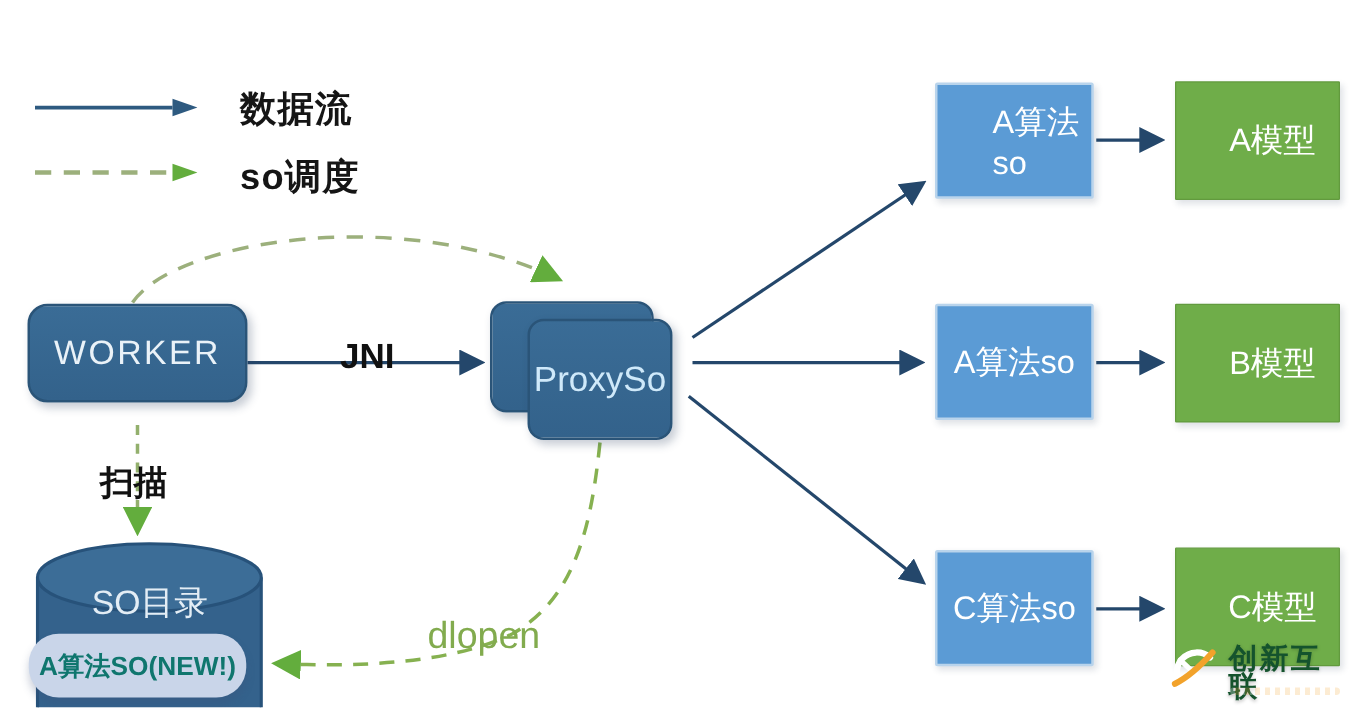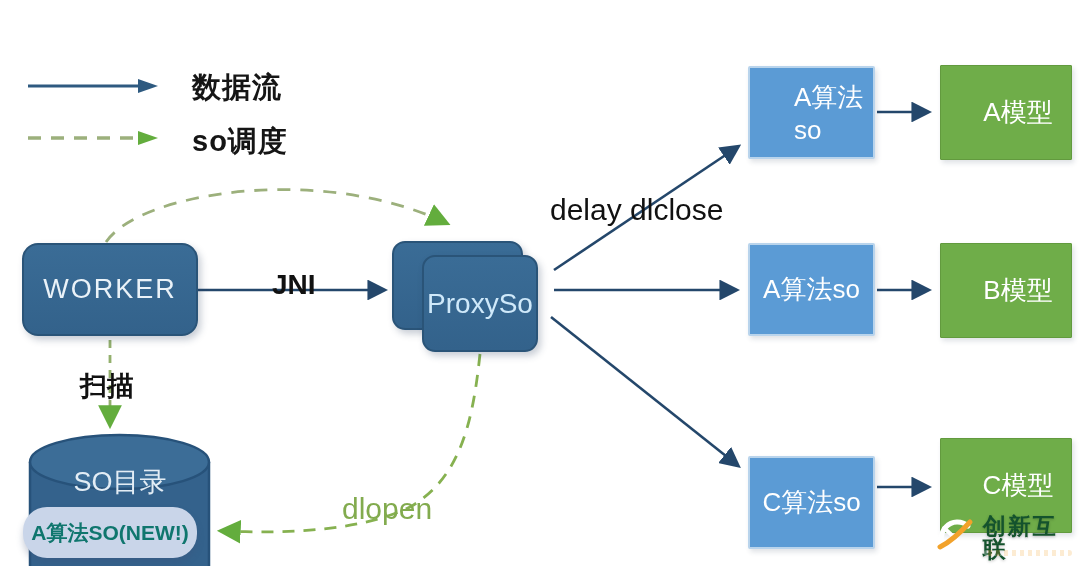--- a/index.html
+++ b/index.html
@@ -16,35 +16,35 @@
   
   .node{
     display:flex;align-items:center;justify-content:center;
     box-sizing:border-box;color:#ffffff;
   }
   .dark{
     background:linear-gradient(180deg,#3a6c96 0%,#33628b 100%);
     border:2px solid #2a5478;border-radius:16px;
     box-shadow:3px 4px 7px rgba(40,60,90,.25);
   }
-  .worker{left:22px;top:243px;width:176px;height:93px;font-size:27px;color:#eaf2f8;letter-spacing:2px;}
+  .worker{left:22px;top:243px;width:176px;height:79px;font-size:27px;color:#eaf2f8;letter-spacing:2px;}
   .proxy-back{left:392px;top:241px;width:131px;height:89px;border-radius:13px;}
   .proxy-front{left:422px;top:255px;width:116px;height:97px;border-radius:13px;font-size:28px;color:#cfe9fa;}
   .algo{
     left:748px;width:127px;height:93px;font-size:26px;
     background:#5b9bd5;border:2px solid #b9d4ec;border-radius:2px;
     box-shadow:2px 3px 5px rgba(40,60,90,.15);
   }
   .model{
     left:940px;width:132px;height:95px;font-size:26px;
     background:#6fad49;border:1px solid #629a3e;border-radius:1px;
     box-shadow:2px 3px 5px rgba(40,60,90,.15);
     padding-left:24px;
   }
-  .algo-a{top:66px;padding-left:44px;} .algo-b{top:243px;} .algo-c{top:456px;}
+  .algo-a{top:66px;padding-left:44px;} .algo-b{top:243px;} .algo-c{top:440px;}
   .model-a{top:65px;} .model-b{top:243px;} .model-c{top:438px;}
 
   
   .so-dir-label{left:32px;top:464px;width:176px;text-align:center;font-size:27px;color:#e3edf5;}
   .pill{
     left:23px;top:507px;width:174px;height:51px;border-radius:24px;
     background:#c9d5e9;display:flex;align-items:center;justify-content:center;
     box-shadow:0 5px 7px rgba(60,80,120,.28);
   }
   .pill span{color:#0f766e;font-weight:bold;font-size:21px;}
@@ -148,21 +148,20 @@
   <div class="abs node model model-c">
     <span>C模型</span>
   </div>
 
   <div class="abs so-dir-label">SO目录</div>
   <div class="abs pill">
     <span>A算法SO(NEW!)</span>
   </div>
 
   <div class="abs lbl jni">JNI</div>
-  <div class="abs lbl delay">delay dlclose</div>
   <div class="abs lbl scan">扫描</div>
   <div class="abs dlopen">dlopen</div>
 
   <div class="abs watermark">
     <svg width="46" height="46">
       <path d="M36,11 A16,16 0 1 0 36,35" fill="none" stroke="#ffffff" stroke-width="5" stroke-linecap="round"></path>
       <path d="M12,13 C20,20 27,27 34,34" fill="none" stroke="#ffffff" stroke-width="4" stroke-linecap="round"></path>
       <path d="M8,32 C18,27 29,17 38,7" fill="none" stroke="#f2a22b" stroke-width="5" stroke-linecap="round"></path>
     </svg>
     <span class="wm-text" style="margin-left:6px;">创新互联</span>

